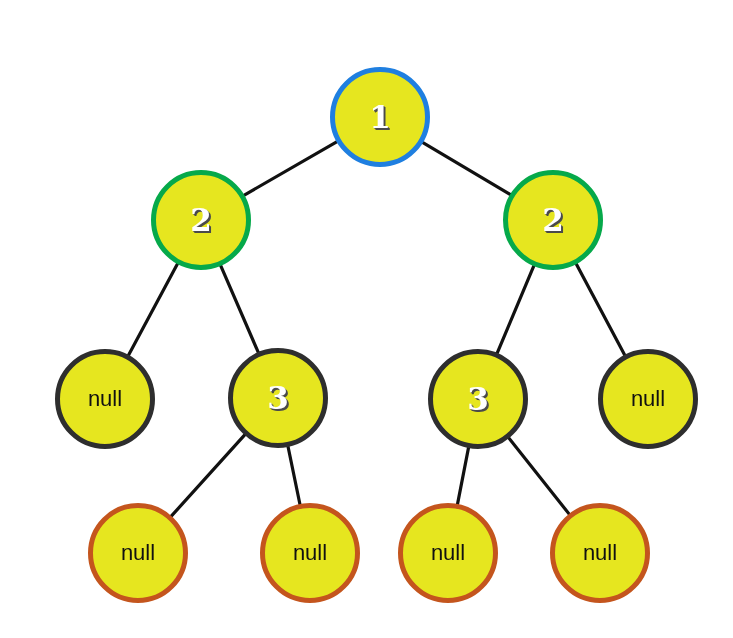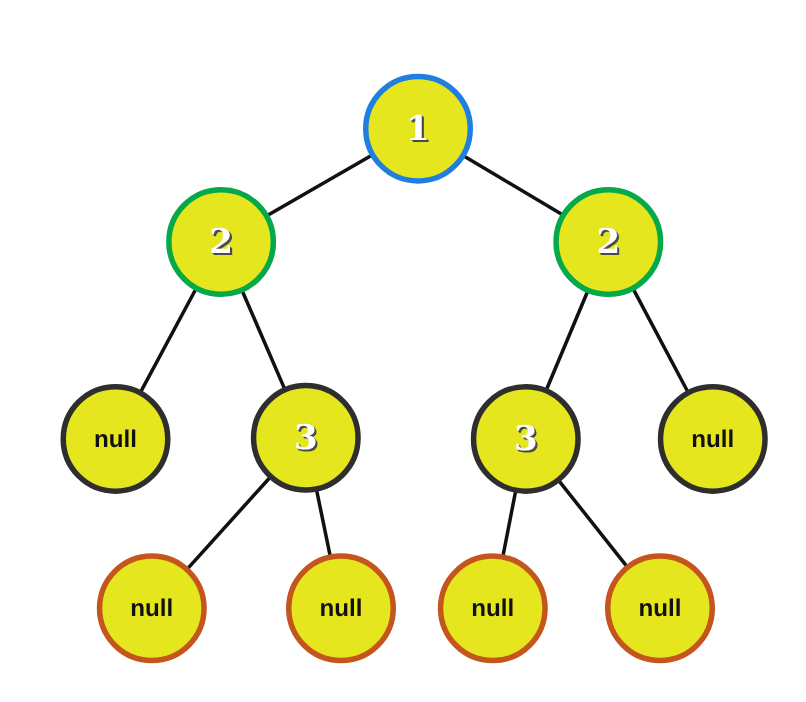--- a/index.html
+++ b/index.html
@@ -43,21 +43,21 @@
     color: #ffffff;
     font-family: "DejaVu Serif", serif;
     font-weight: bold;
     font-size: 31px;
     text-shadow: 2px 2px 0 #4a4a4a, 1px 1px 0 #5a5a5a;
   }
   
   .label-null {
     color: #111111;
     font-family: "Liberation Sans", sans-serif;
-    font-weight: bold;
+    font-weight: normal;
     font-size: 22px;
   }
 </style>
 </head>
 <body>
 
 <div id="canvas">
   <svg id="edges" viewBox="0 0 733 638" xmlns="http://www.w3.org/2000/svg">
       <line x1="338.3960322931018" y1="140.93971326151123" x2="242.60396770689815" y2="196.06028673848877" stroke="#111111" stroke-width="3.2" stroke-linecap="round"></line>
       <line x1="421.24356344904777" y1="141.55541638873942" x2="511.75643655095223" y2="195.44458361126058" stroke="#111111" stroke-width="3.2" stroke-linecap="round"></line>

